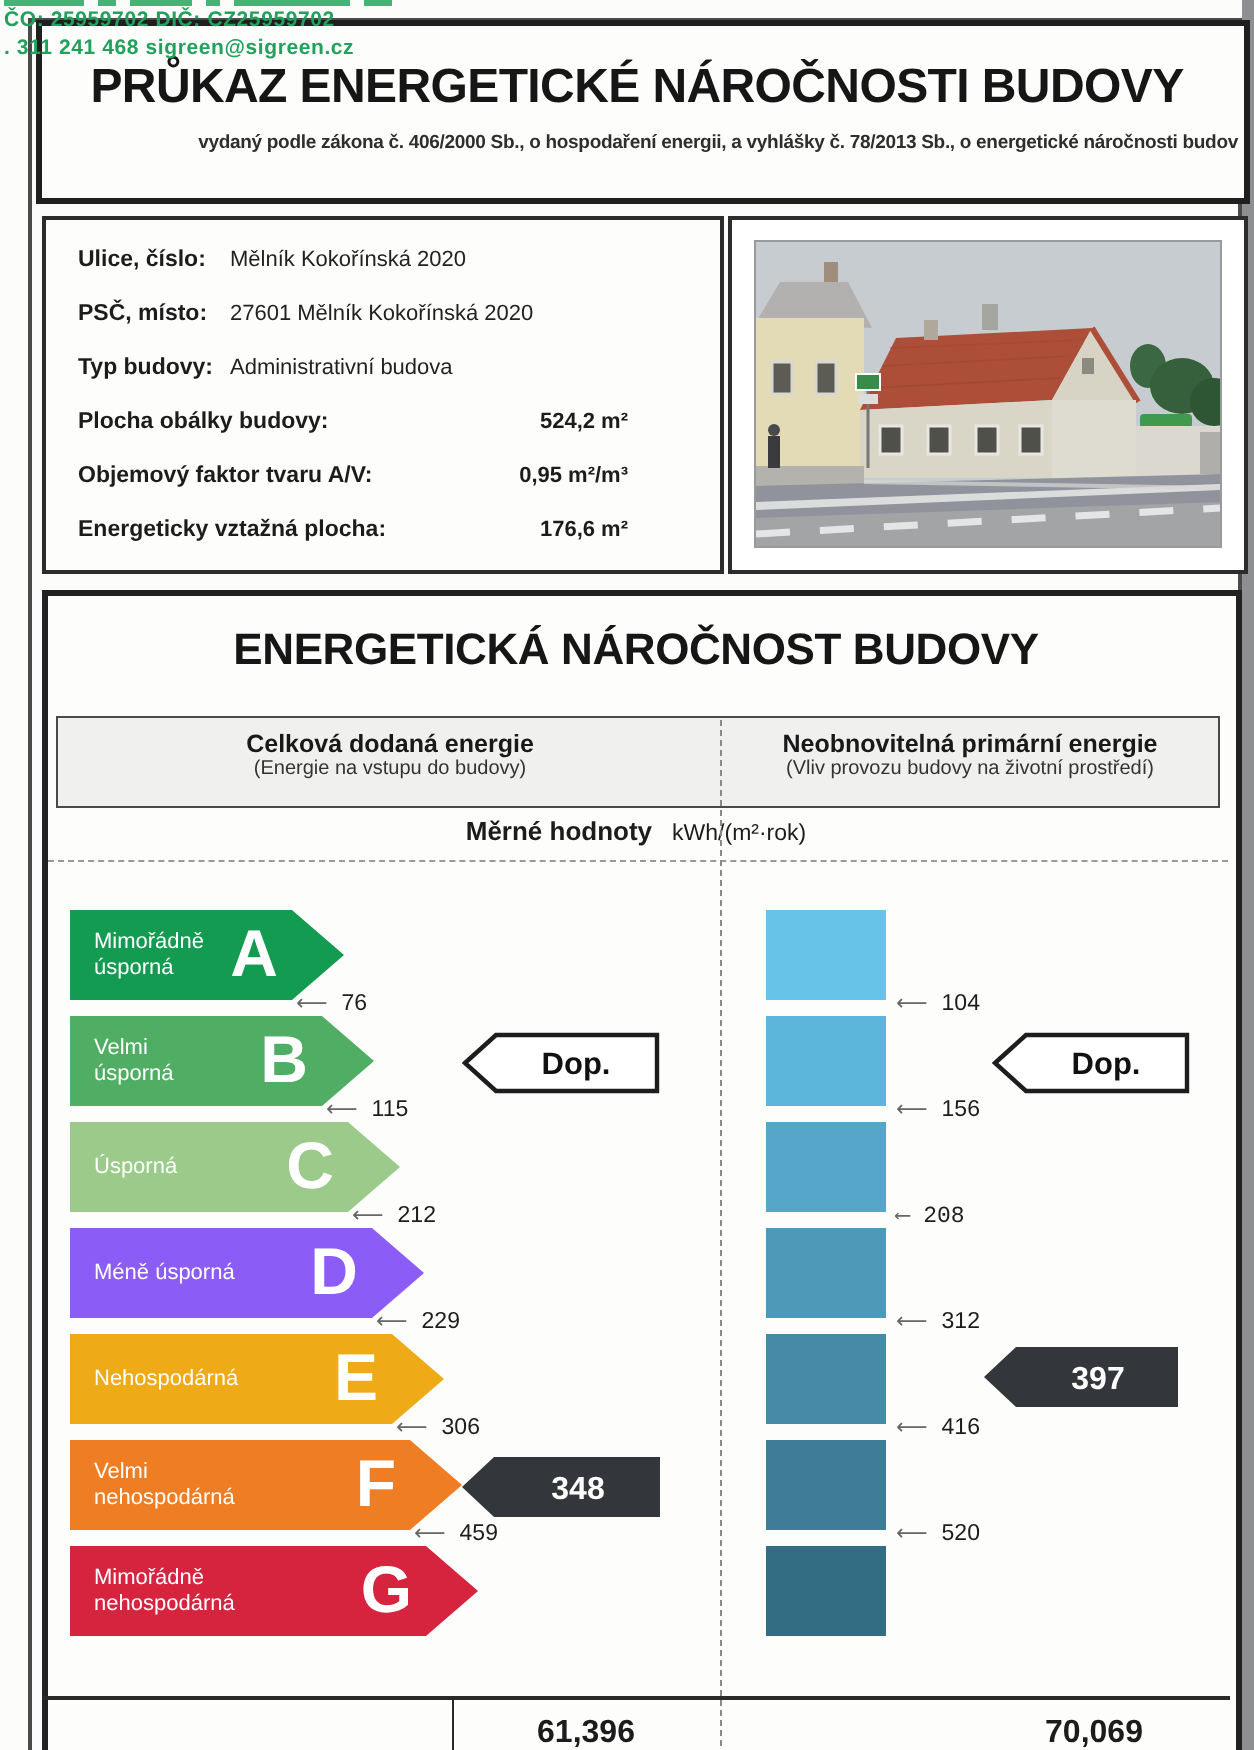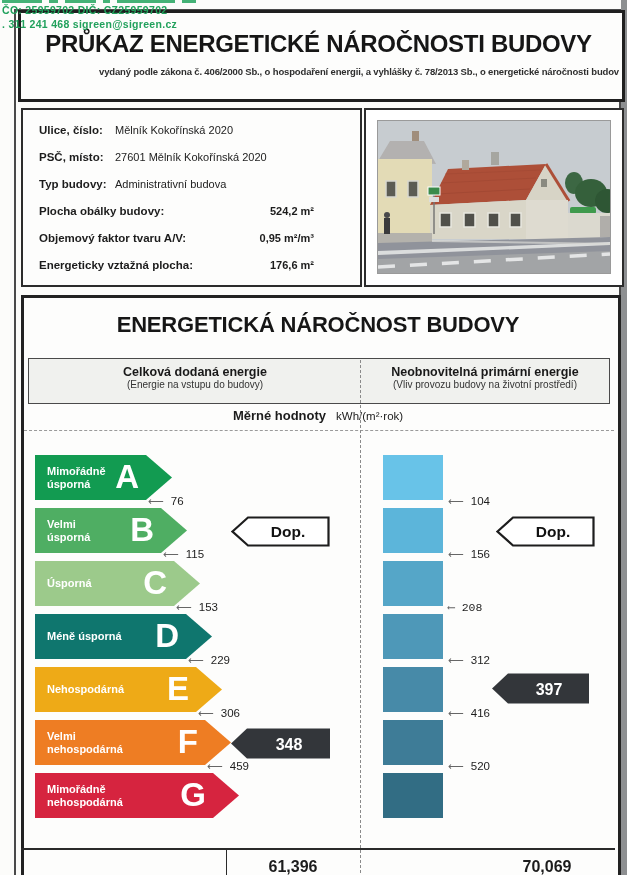--- a/index.html
+++ b/index.html
@@ -36,21 +36,21 @@
   .hdr-title{margin-top:6px;text-align:center;font-weight:700;font-size:12.5px;color:#191919;}
   .hdr-sub{text-align:center;font-size:10px;color:#333;}
   #units-row{left:21px;top:408px;width:594px;text-align:center;font-size:11.5px;}
   #units-row b{font-size:13px;margin-right:10px;}
   .dash-v{border-left:1.5px dashed #8a8a8a;width:0;}
   .dash-h{border-top:1.5px dashed #9a9a9a;height:0;}
   
   .band{position:absolute;left:35px;height:45px;
         clip-path:polygon(0 0,calc(100% - 26px) 0,100% 50%,calc(100% - 26px) 100%,0 100%);}
   .band .blabel{position:absolute;left:12px;top:50%;transform:translateY(-50%);
-        color:#fff;font-weight:700;font-size:11px;line-height:1.2;white-space:pre-line;}
+        color:#fff;font-weight:400;font-size:11px;line-height:1.2;white-space:pre-line;}
   .band .bletter{position:absolute;right:33px;top:50%;transform:translateY(-53%);
         color:#fff;font-weight:700;font-size:33px;}
   
   .marker{position:absolute;height:14px;font-size:11.5px;color:#1d1d1d;white-space:nowrap;}
   .marker .tick{color:#666;font-size:11px;margin-right:7px;}
   
   .bblock{position:absolute;left:383px;width:60px;height:45px;}
   
   .ptr{position:absolute;}
   .ptr text{font-family:"Liberation Sans",sans-serif;font-weight:700;}
@@ -187,42 +187,42 @@
   </div>
   <div class="band" style="top: 508px; width: 152px; background: rgb(79, 174, 99);">
     <span class="blabel">Velmi
 úsporná</span>
     <span class="bletter">B</span>
   </div>
   <div class="band" style="top: 561px; width: 165px; background: rgb(156, 202, 139);">
     <span class="blabel">Úsporná</span>
     <span class="bletter">C</span>
   </div>
-  <div class="band" style="top: 614px; width: 177px; background: #0f766e;">
+  <div class="band" style="top: 614px; width: 177px; background: #8b5cf6;">
     <span class="blabel">Méně úsporná</span>
     <span class="bletter">D</span>
   </div>
   <div class="band" style="top: 667px; width: 187px; background: rgb(238, 170, 23);">
     <span class="blabel">Nehospodárná</span>
     <span class="bletter">E</span>
   </div>
   <div class="band" style="top: 720px; width: 196px; background: rgb(238, 125, 35);">
     <span class="blabel">Velmi
 nehospodárná</span>
     <span class="bletter">F</span>
   </div>
   <div class="band" style="top: 773px; width: 204px; background: rgb(214, 36, 63);">
     <span class="blabel">Mimořádně
 nehospodárná</span>
     <span class="bletter">G</span>
   </div>
 
   <div class="marker" style="left:148px;top:495px;"><span class="tick">⟵</span><span>76</span></div>
   <div class="marker" style="left:163px;top:548px;"><span class="tick">⟵</span><span>115</span></div>
-  <div class="marker" style="left:176px;top:601px;"><span class="tick">⟵</span><span>153</span></div>
+  <div class="marker" style="left:176px;top:601px;"><span class="tick">⟵</span><span>212</span></div>
   <div class="marker" style="left:188px;top:654px;"><span class="tick">⟵</span><span>229</span></div>
   <div class="marker" style="left:198px;top:707px;"><span class="tick">⟵</span><span>306</span></div>
   <div class="marker" style="left:207px;top:760px;"><span class="tick">⟵</span><span>459</span></div>
 
   <div class="bblock" style="top: 455px; background: rgb(104, 195, 232);"></div>
   <div class="bblock" style="top: 508px; background: rgb(92, 181, 218);"></div>
   <div class="bblock" style="top: 561px; background: rgb(85, 166, 200);"></div>
   <div class="bblock" style="top: 614px; background: rgb(78, 152, 184);"></div>
   <div class="bblock" style="top: 667px; background: rgb(71, 138, 168);"></div>
   <div class="bblock" style="top: 720px; background: rgb(62, 124, 151);"></div>

